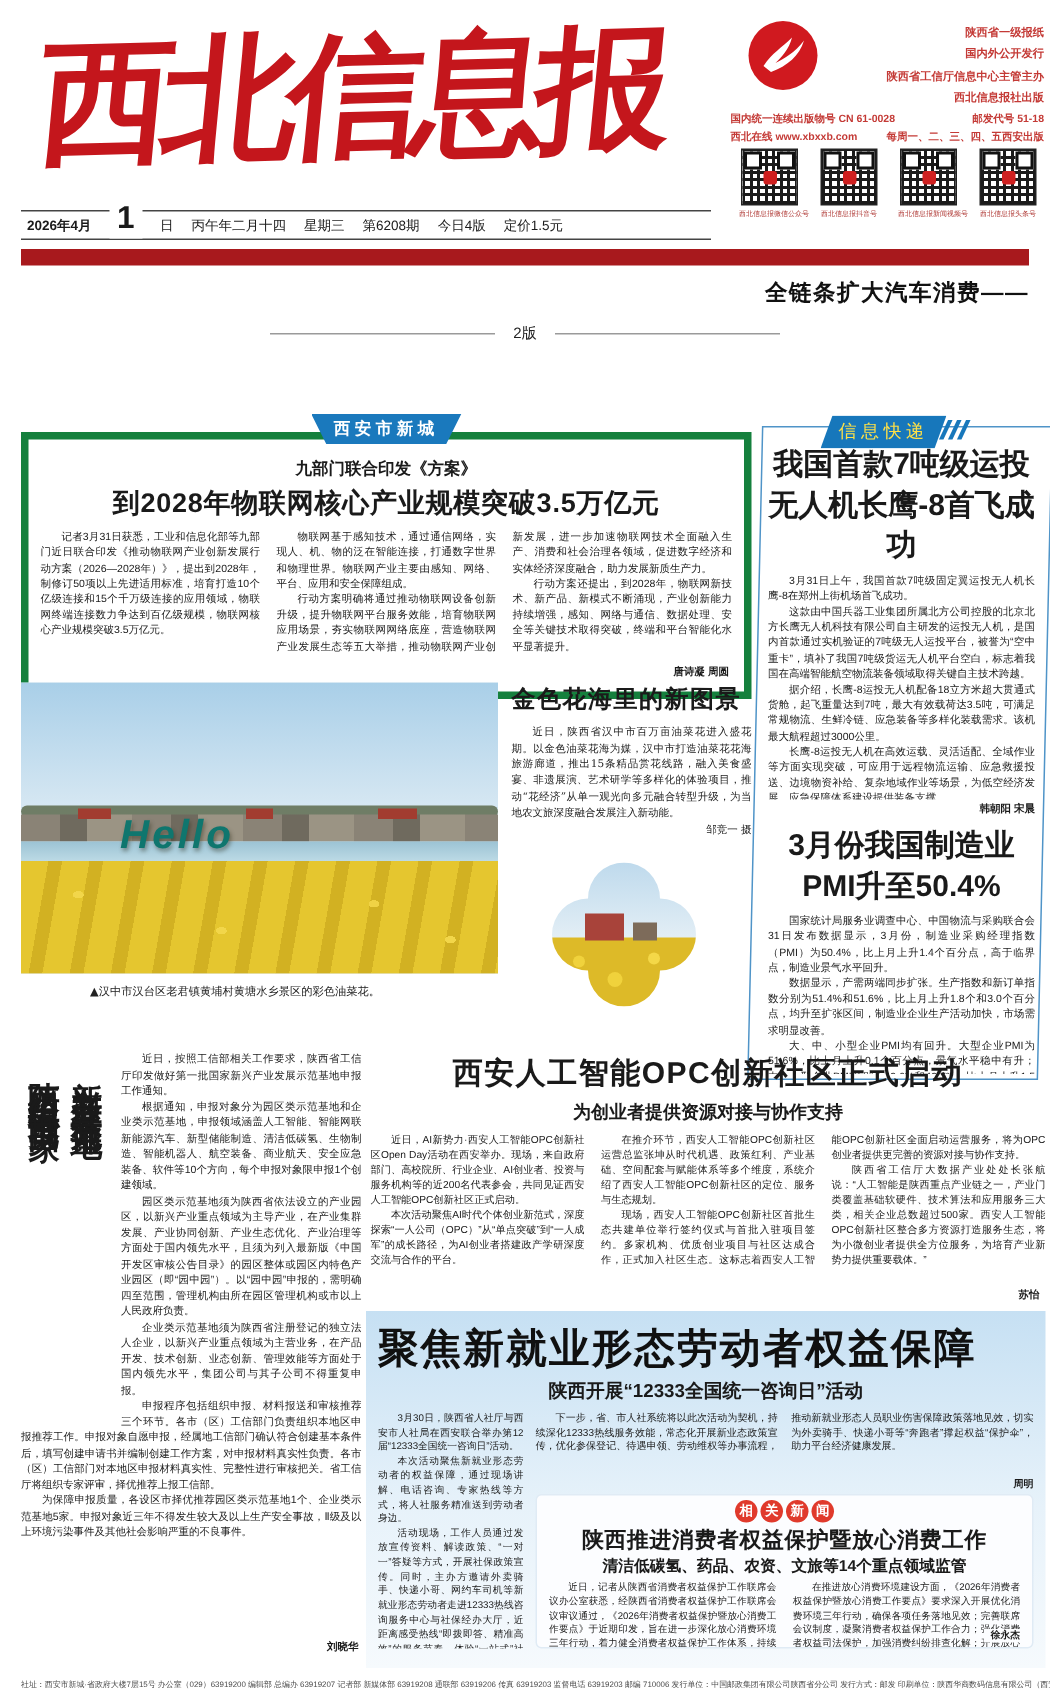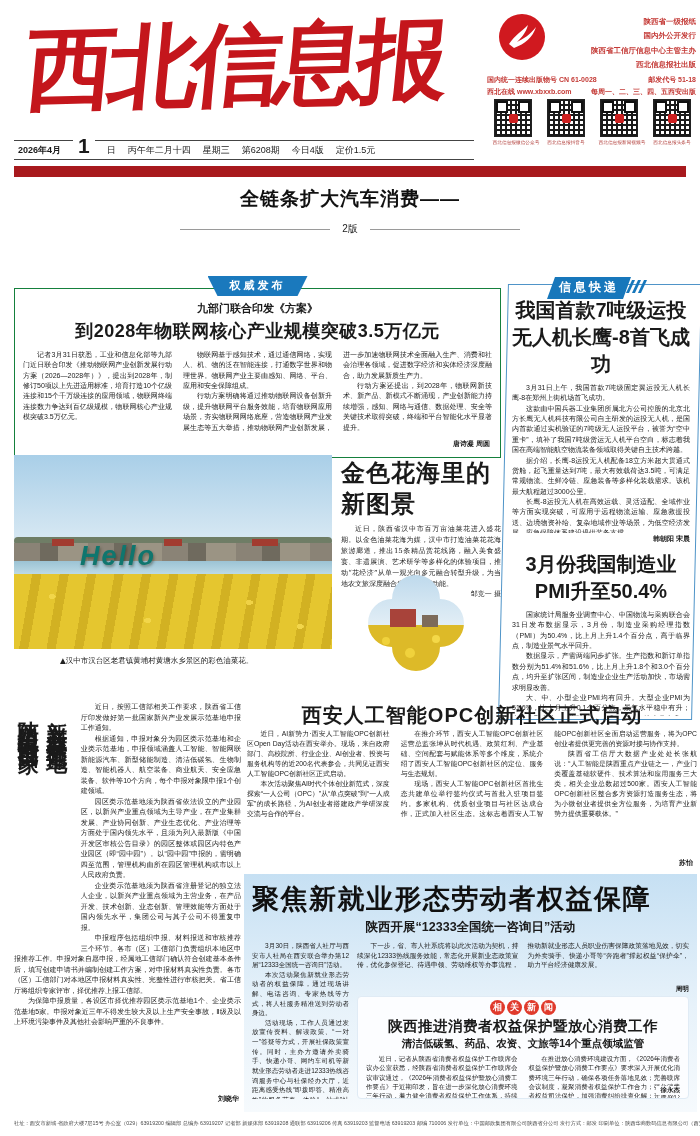--- a/index.html
+++ b/index.html
@@ -30,31 +30,31 @@
 
   .dateline{position:absolute;left:14px;top:140px;width:452px;height:18px;
             border-top:1px solid #444;border-bottom:1px solid #444;
             display:flex;align-items:center;gap:12px;font-size:9px;padding:0 4px;}
   .dl-ym{font-weight:bold;}
   .dl-day{font-size:21px;font-weight:bold;background:#fff;position:relative;top:-4px;padding:0 5px;line-height:26px;}
   .redbar{position:absolute;left:14px;top:166px;width:672px;height:11px;background:#a8191d;}
 
   
   .lead{position:absolute;left:14px;top:186px;width:672px;text-align:center;}
-  .lead-kicker{font-size:19px;font-weight:bold;letter-spacing:1px;color:#111;}
+  .lead-kicker{font-size:15px;font-weight:bold;letter-spacing:1px;color:#111;text-align:right;}
   .lead-headline{font-size:34px;font-weight:900;margin-top:5px;letter-spacing:0.5px;color:#0d0d0d;}
   .lead-ref{margin-top:10px;display:flex;align-items:center;justify-content:center;gap:12px;font-size:10px;color:#222;}
   .hline{width:150px;height:1px;background:#9a9a9a;}
 
   
   .auth{position:absolute;left:14px;top:276px;width:487px;}
   .auth-badge{position:relative;z-index:2;width:100px;margin:0 auto;background:#1a79bd;color:#fff;text-align:center;
               font-size:11px;font-weight:bold;letter-spacing:3px;padding:2px 0 3px;
               clip-path:polygon(0 0,100% 0,calc(100% - 10px) 100%,10px 100%);}
-  .auth-box{border:1px solid #15803d;margin-top:-8px;padding:12px 8px 6px;position:relative;height:150px;box-sizing:content-box;}
+  .auth-box{border:5px solid #15803d;margin-top:-8px;padding:12px 8px 6px;position:relative;height:150px;box-sizing:content-box;}
   .auth-kicker{text-align:center;font-weight:bold;font-size:11px;}
   .auth-headline{text-align:center;font-weight:900;font-size:18px;margin:3px 0 7px;letter-spacing:0.5px;}
   .auth-cols{columns:3;column-gap:11px;font-size:7px;line-height:1.48;text-align:justify;height:106px;overflow:hidden;}
   .auth-cols p,.body-p{text-indent:2em;}
   .auth-byline{position:absolute;right:10px;bottom:8px;font-size:7px;font-weight:bold;background:#fff;padding-left:6px;}
 
   
   .photo-block{position:absolute;left:14px;top:455px;width:487px;height:245px;}
   .main-photo{position:absolute;left:0;top:0;width:318px;height:194px;overflow:hidden;background:#cfe4ef;}
   .ph-sky{position:absolute;left:0;right:0;top:0;height:96px;background:linear-gradient(#a9cfe8,#ddebf4);}
@@ -68,30 +68,30 @@
   .ph-field::after{content:"";position:absolute;inset:0;
             background:radial-gradient(6px 4px at 12% 30%,#f2d64a 60%,transparent 61%),
                        radial-gradient(6px 4px at 42% 62%,#f2d64a 60%,transparent 61%),
                        radial-gradient(6px 4px at 74% 38%,#f0d245 60%,transparent 61%),
                        radial-gradient(6px 4px at 90% 70%,#f2d64a 60%,transparent 61%);}
   .ph-hello{position:absolute;left:66px;top:86px;color:#0f766e;font-weight:bold;font-style:italic;font-size:27px;
             letter-spacing:2px;text-shadow:1px 2px 3px rgba(40,40,20,.45);}
   .ph-caps{position:absolute;left:46px;top:200px;width:280px;font-size:7.5px;line-height:1.55;
            font-family:"DejaVu Serif",serif;color:#222;}
   .pf-right{position:absolute;left:327px;top:2px;width:160px;}
-  .pf-title{font-size:24px;font-weight:900;line-height:1.3;letter-spacing:1px;}
+  .pf-title{font-size:16px;font-weight:900;line-height:1.3;letter-spacing:1px;}
   .pf-body{margin-top:5px;font-size:7px;line-height:1.55;text-align:justify;text-indent:2em;
            font-family:"DejaVu Serif",serif;color:#222;}
   .pf-credit{text-align:right;font-weight:normal;font-size:7px;font-family:"DejaVu Serif",serif;}
   .pf-flower{position:absolute;left:352px;top:118px;width:100px;height:100px;}
 
   
   .express{position:absolute;left:503px;top:277px;width:194px;height:443px;}
   .exp-frame{position:absolute;left:0;right:0;top:7px;bottom:0;border:1.5px solid #4f94c8;transform:skewX(-1.3deg);}
-  .exp-badge{position:absolute;top:0;left:44px;background:#1777bb;color:#ffffff;font-size:12px;font-weight:bold;
+  .exp-badge{position:absolute;top:0;left:44px;background:#1777bb;color:#fde047;font-size:12px;font-weight:normal;
              letter-spacing:3px;padding:2px 12px 3px;z-index:2;
              clip-path:polygon(8px 0,100% 0,calc(100% - 8px) 100%,0 100%);}
   .exp-slash{position:absolute;top:3px;width:3px;height:13px;background:#1777bb;transform:skewX(-25deg);z-index:2;}
   .exp-inner{position:absolute;left:9px;right:7px;top:16px;bottom:4px;overflow:hidden;}
   .exp-h1{text-align:center;font-size:20px;font-weight:900;line-height:1.35;margin:4px 0 5px;}
   .exp-body p{font-size:7px;line-height:1.48;text-indent:2em;text-align:justify;}
   .exp-body{overflow:hidden;}
   .exp-byline{text-align:right;font-weight:bold;font-size:7px;margin-top:1px;}
 
   
@@ -212,21 +212,21 @@
   <section class="lead">
     <div class="lead-kicker">全链条扩大汽车消费——</div>
     <div class="lead-ref">
       <span class="hline"></span>
       <span>2版</span>
       <span class="hline"></span>
     </div>
   </section>
 
   <section class="auth">
-    <div class="auth-badge">权威发布</div>
+    <div class="auth-badge">西安市新城</div>
     <div class="auth-box">
       <div class="auth-kicker">九部门联合印发《方案》</div>
       <div class="auth-headline">到2028年物联网核心产业规模突破3.5万亿元</div>
       <div class="auth-cols">
         <p>记者3月31日获悉，工业和信息化部等九部门近日联合印发《推动物联网产业创新发展行动方案（2026—2028年）》，提出到2028年，制修订50项以上先进适用标准，培育打造10个亿级连接和15个千万级连接的应用领域，物联网终端连接数力争达到百亿级规模，物联网核心产业规模突破3.5万亿元。</p>
         <p>物联网基于感知技术，通过通信网络，实现人、机、物的泛在智能连接，打通数字世界和物理世界。物联网产业主要由感知、网络、平台、应用和安全保障组成。</p>
         <p>行动方案明确将通过推动物联网设备创新升级，提升物联网平台服务效能，培育物联网应用场景，夯实物联网网络底座，营造物联网产业发展生态等五大举措，推动物联网产业创新发展，进一步加速物联网技术全面融入生产、消费和社会治理各领域，促进数字经济和实体经济深度融合，助力发展新质生产力。</p>
         <p>行动方案还提出，到2028年，物联网新技术、新产品、新模式不断涌现，产业创新能力持续增强，感知、网络与通信、数据处理、安全等关键技术取得突破，终端和平台智能化水平显著提升。</p>
       </div>
       <div class="auth-byline">唐诗凝 周圆</div>
@@ -319,20 +319,21 @@
     <p>根据通知，申报对象分为园区类示范基地和企业类示范基地，申报领域涵盖人工智能、智能网联新能源汽车、新型储能制造、清洁低碳氢、生物制造、智能机器人、航空装备、商业航天、安全应急装备、软件等10个方向，每个申报对象限申报1个创建领域。</p>
     <p>园区类示范基地须为陕西省依法设立的产业园区，以新兴产业重点领域为主导产业，在产业集群发展、产业协同创新、产业生态优化、产业治理等方面处于国内领先水平，且须为列入最新版《中国开发区审核公告目录》的园区整体或园区内特色产业园区（即“园中园”）。以“园中园”申报的，需明确四至范围，管理机构由所在园区管理机构或市以上人民政府负责。</p>
     <p>企业类示范基地须为陕西省注册登记的独立法人企业，以新兴产业重点领域为主营业务，在产品开发、技术创新、业态创新、管理效能等方面处于国内领先水平，集团公司与其子公司不得重复申报。</p>
     <p>申报程序包括组织申报、材料报送和审核推荐三个环节。各市（区）工信部门负责组织本地区申报推荐工作。申报对象自愿申报，经属地工信部门确认符合创建基本条件后，填写创建申请书并编制创建工作方案，对申报材料真实性负责。各市（区）工信部门对本地区申报材料真实性、完整性进行审核把关。省工信厅将组织专家评审，择优推荐上报工信部。</p>
     <p>为保障申报质量，各设区市择优推荐园区类示范基地1个、企业类示范基地5家。申报对象近三年不得发生较大及以上生产安全事故，Ⅱ级及以上环境污染事件及其他社会影响严重的不良事件。</p>
     <div class="sb-byline">刘晓华</div>
   </section>
 
   <section class="opc">
     <div class="opc-h1">西安人工智能OPC创新社区正式启动</div>
+    <div class="opc-h2">为创业者提供资源对接与协作支持</div>
     <div class="opc-cols">
       <p>近日，AI新势力·西安人工智能OPC创新社区Open Day活动在西安举办。现场，来自政府部门、高校院所、行业企业、AI创业者、投资与服务机构等的近200名代表参会，共同见证西安人工智能OPC创新社区正式启动。</p>
       <p>本次活动聚焦AI时代个体创业新范式，深度探索“一人公司（OPC）”从“单点突破”到“一人成军”的成长路径，为AI创业者搭建政产学研深度交流与合作的平台。</p>
       <p>在推介环节，西安人工智能OPC创新社区运营总监张坤从时代机遇、政策红利、产业基础、空间配套与赋能体系等多个维度，系统介绍了西安人工智能OPC创新社区的定位、服务与生态规划。</p>
       <p>现场，西安人工智能OPC创新社区首批生态共建单位举行签约仪式与首批入驻项目签约。多家机构、优质创业项目与社区达成合作，正式加入社区生态。这标志着西安人工智能OPC创新社区全面启动运营服务，将为OPC创业者提供更完善的资源对接与协作支持。</p>
       <p>陕西省工信厅大数据产业处处长张航说：“人工智能是陕西重点产业链之一，产业门类覆盖基础软硬件、技术算法和应用服务三大类，相关企业总数超过500家。西安人工智能OPC创新社区整合多方资源打造服务生态，将为小微创业者提供全方位服务，为培育产业新势力提供重要载体。”</p>
 
     </div>
     <div class="opc-byline">苏怡</div>
   </section>

